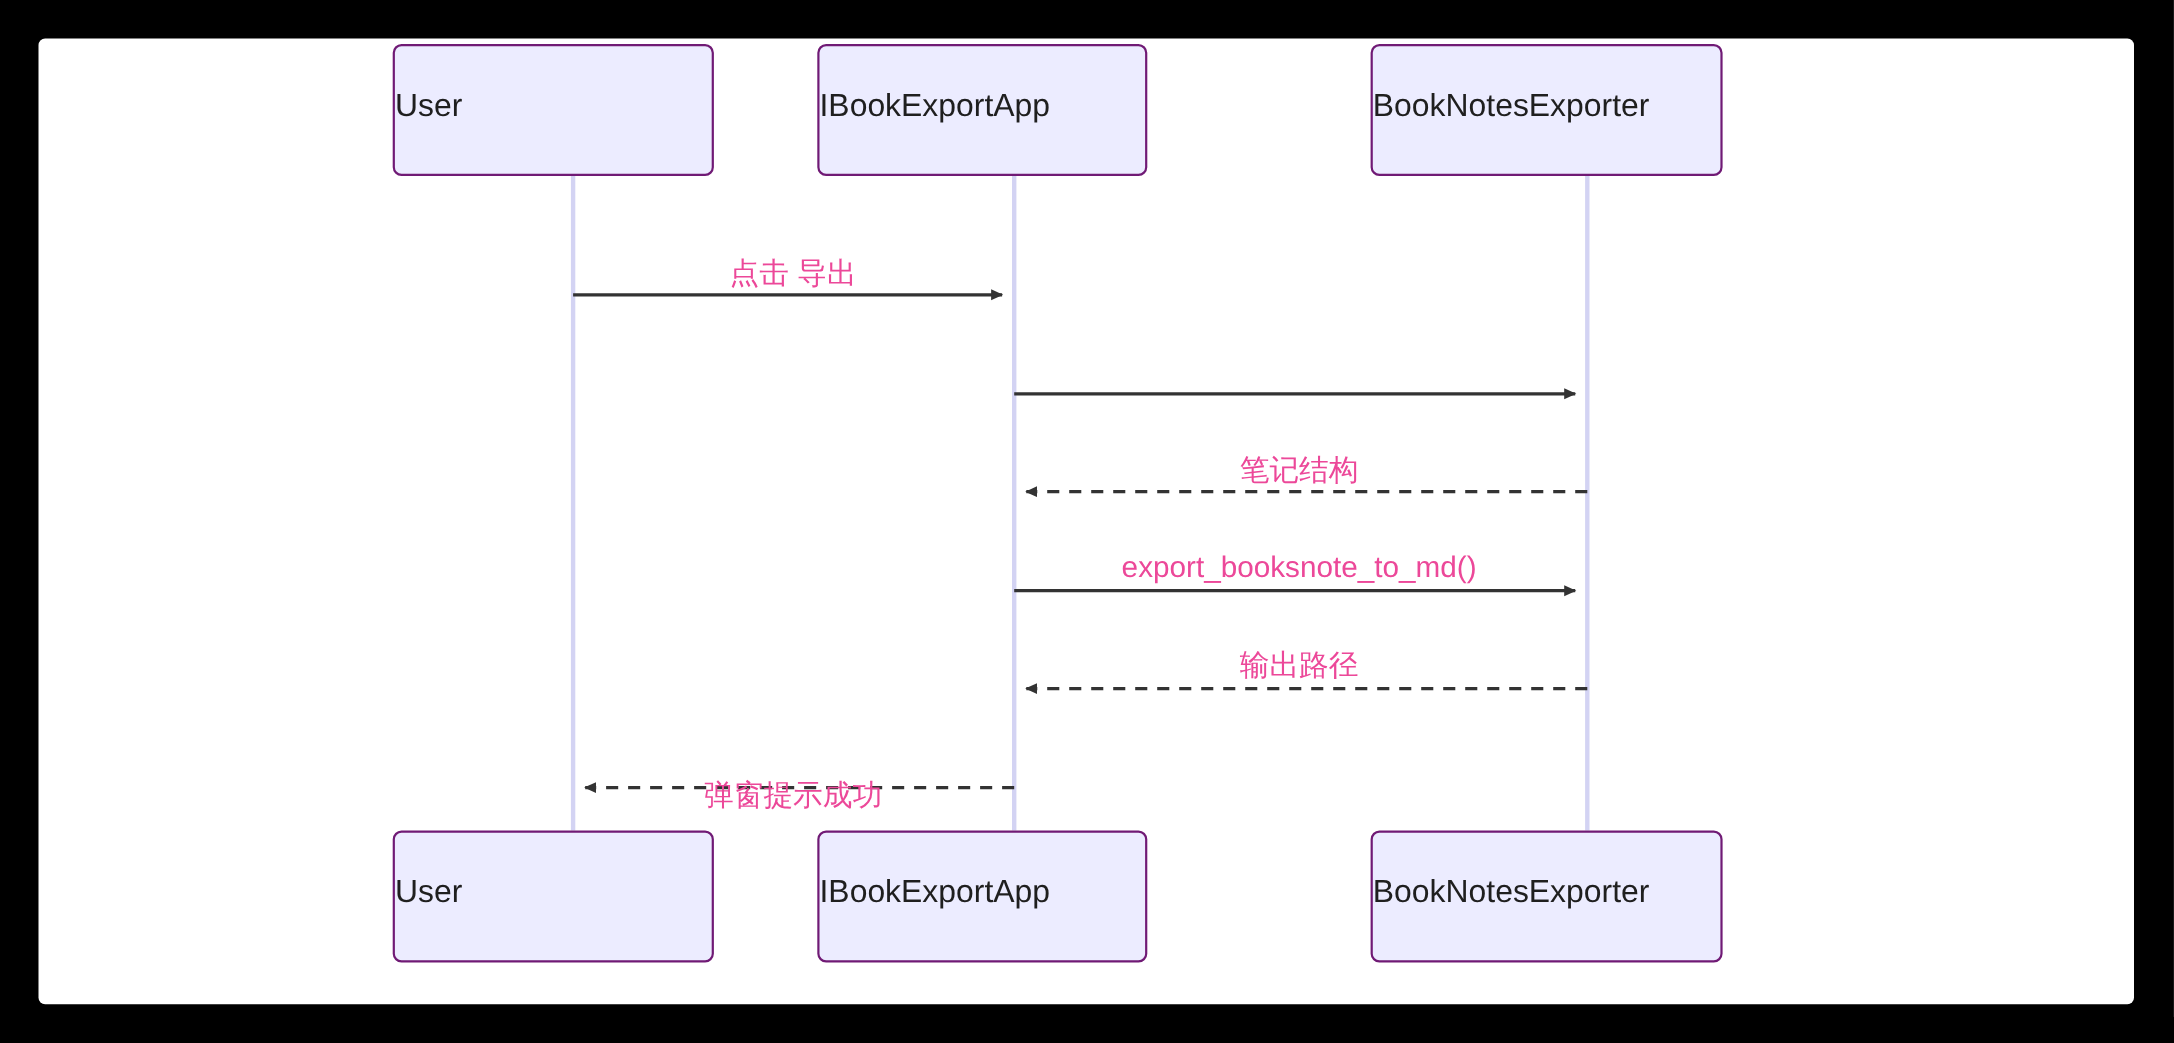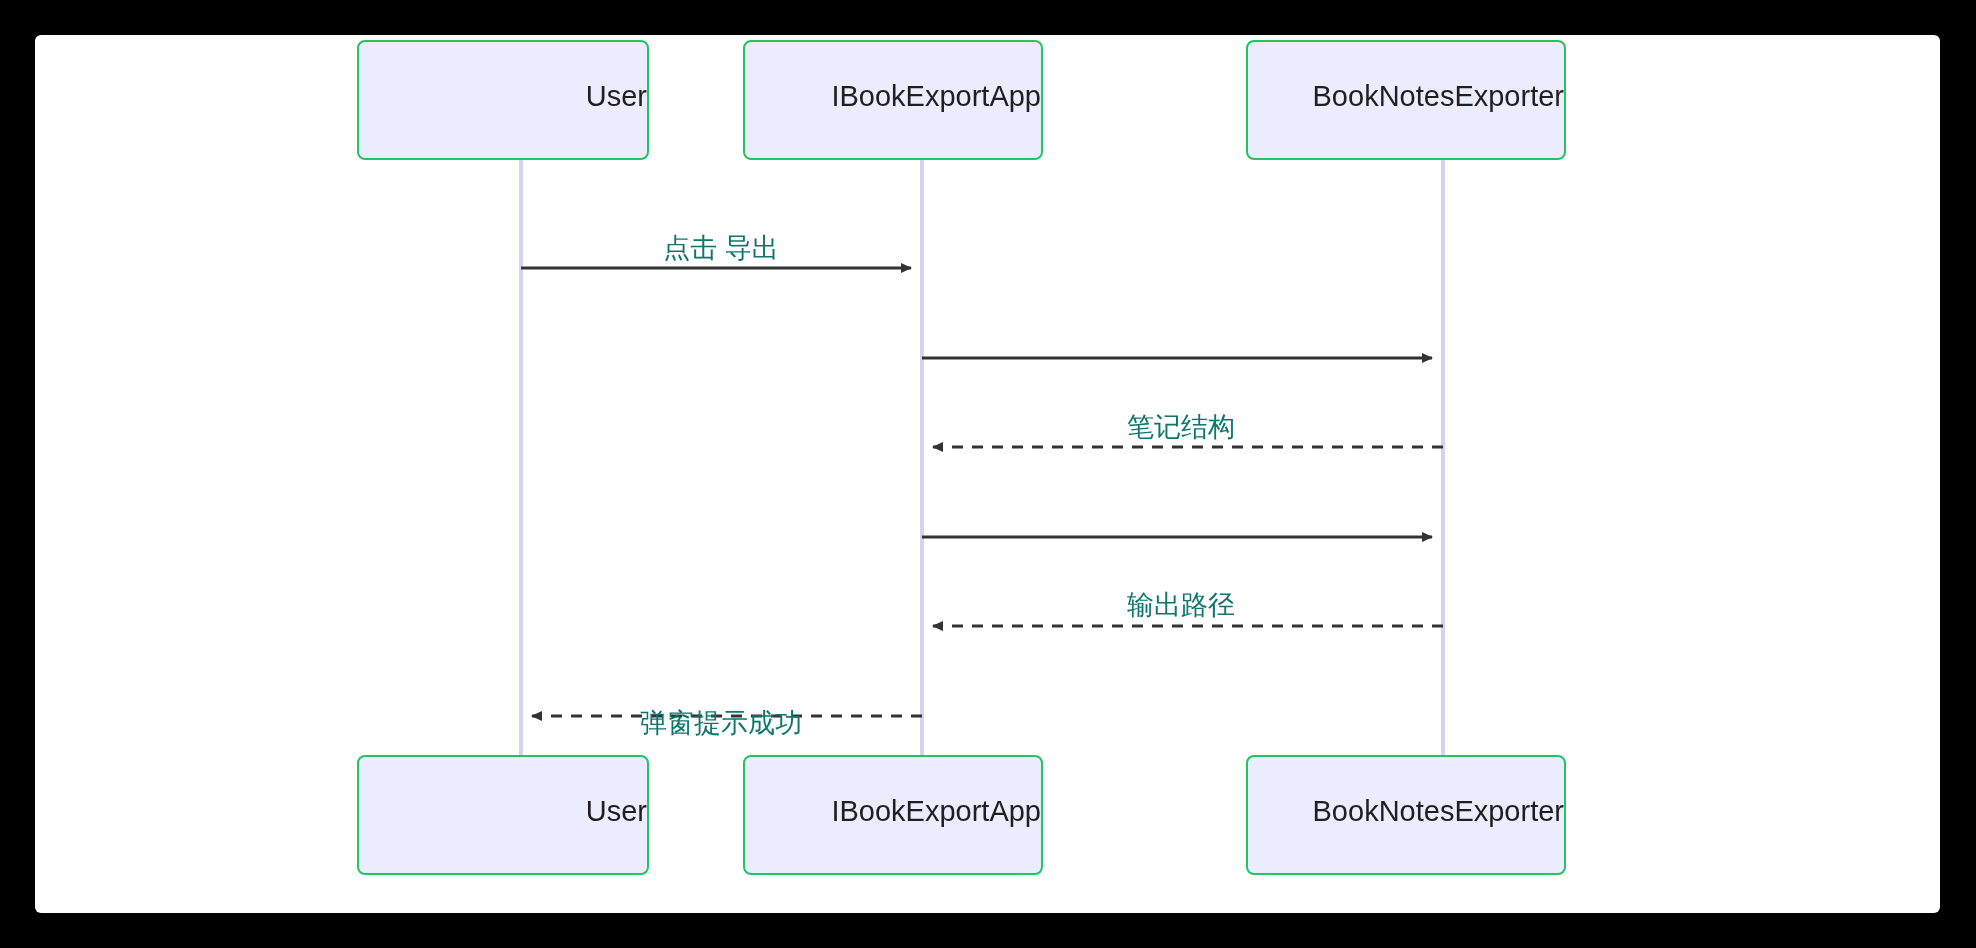--- a/index.html
+++ b/index.html
@@ -31,43 +31,43 @@
     position: absolute;
     left: 0;
     top: 0;
     width: 1905px;
     height: 878px;
   }
   .actor-box {
     position: absolute;
     box-sizing: border-box;
     background: #ECECFF;
-    border: 2px solid #22c55e;
+    border: 2px solid #701a75;
     border-radius: 8px;
     display: flex;
     align-items: flex-start;
-    justify-content: flex-end;
+    justify-content: flex-start;
     padding-top: 40px;
   }
   .actor-label {
     font-size: 29px;
     color: #1f1f1f;
     font-family: "Liberation Sans", "DejaVu Sans", sans-serif;
     line-height: 1;
     white-space: nowrap;
   }
   .lifeline {
     position: absolute;
     width: 4px;
     background: #D3D3F3;
   }
   .msg-label {
     position: absolute;
     font-size: 27px;
-    color: #0f766e;
+    color: #ec4899;
     font-family: "Liberation Sans", "DejaVu Sans", sans-serif;
     white-space: nowrap;
     transform: translateX(-50%);
     line-height: 1;
   }
   svg.arrows {
     position: absolute;
     left: 0;
     top: 0;
     width: 1905px;
@@ -120,18 +120,19 @@
             <line x1="887" y1="323" x2="1397" y2="323" stroke="#333333" stroke-width="3" marker-end="url(#arrowR)"></line>
             <line x1="1408" y1="412" x2="898" y2="412" stroke="#333333" stroke-width="3" stroke-dasharray="11,9" marker-end="url(#arrowL)"></line>
             <line x1="887" y1="502" x2="1397" y2="502" stroke="#333333" stroke-width="3" marker-end="url(#arrowR)"></line>
             <line x1="1408" y1="591" x2="898" y2="591" stroke="#333333" stroke-width="3" stroke-dasharray="11,9" marker-end="url(#arrowL)"></line>
             <line x1="887" y1="681" x2="497" y2="681" stroke="#333333" stroke-width="3" stroke-dasharray="11,9" marker-end="url(#arrowL)"></line>
           </g>
       </svg>
 
       <div class="msg-label" style="left:686px; top:200px;">点击 导出</div>
       <div class="msg-label" style="left:1146px; top:379px;">笔记结构</div>
+      <div class="msg-label" style="left:1146px; top:468px;">export_booksnote_to_md()</div>
       <div class="msg-label" style="left:1146px; top:557px;">输出路径</div>
       <div class="msg-label" style="left:686px; top:647px;margin-top:28px;">弹窗提示成功</div>
 
     </div>
   </div>
 </div>
 
 </body></html>

